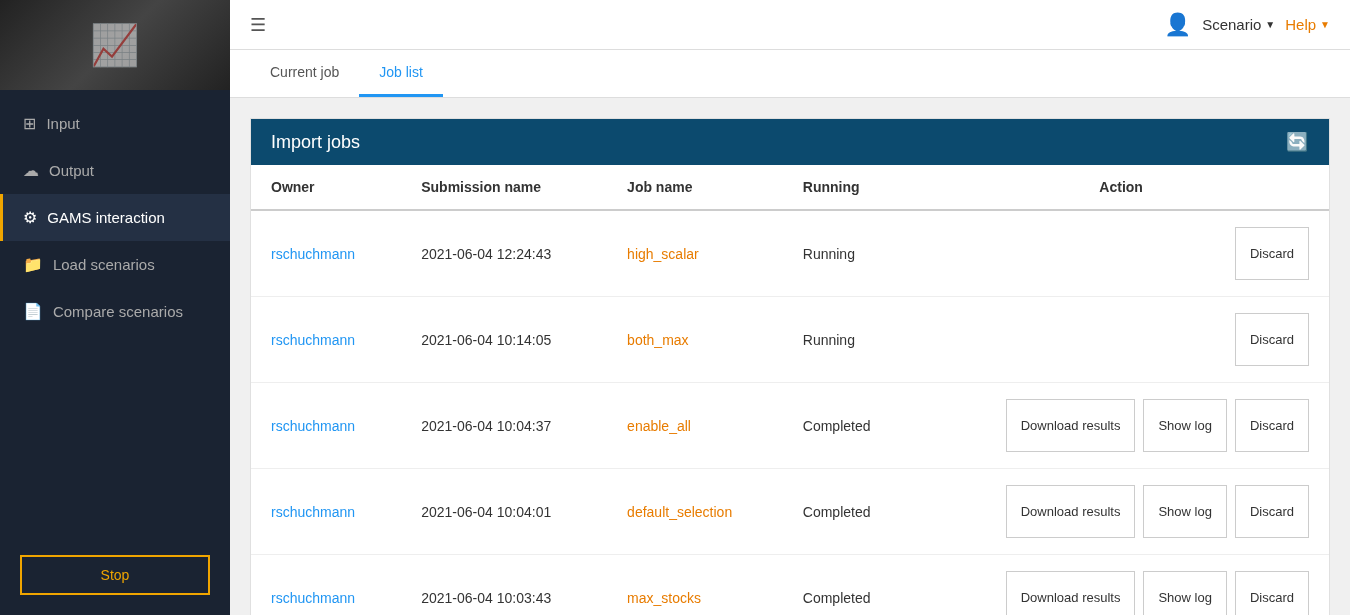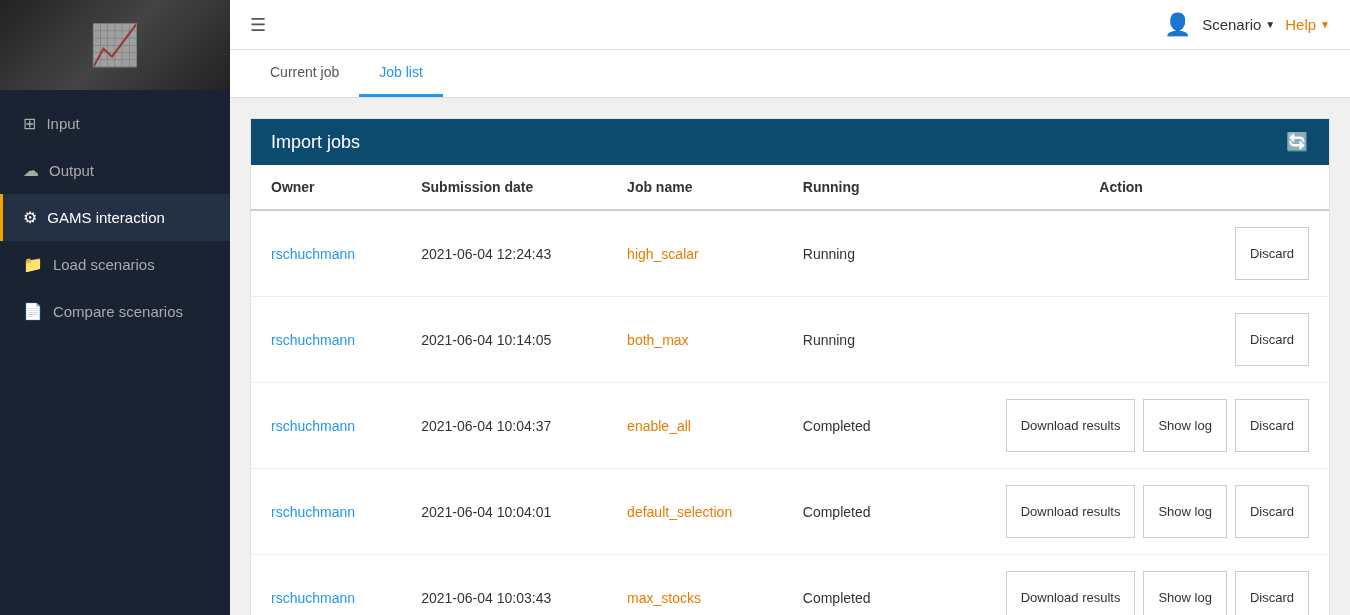--- a/index.html
+++ b/index.html
@@ -245,20 +245,21 @@
     </div>
     <div class="sidebar-item">
       <span class="sidebar-item-icon">📁</span>
       <span>Load scenarios</span>
     </div>
     <div class="sidebar-item">
       <span class="sidebar-item-icon">📄</span>
       <span>Compare scenarios</span>
     </div>
   </nav>
+  <button class="sidebar-stop-btn">Stop</button>
 </div>
 
 <div class="main">
 
   <div class="topbar">
     <span class="topbar-hamburger">☰</span>
     <div class="topbar-spacer"></div>
     <span class="topbar-user">👤</span>
     <button class="topbar-scenario chevron">Scenario</button>
     <button class="topbar-help chevron">Help</button>
@@ -278,21 +279,21 @@
     <div class="panel">
       <div class="panel-header">
         <span>Import jobs</span>
         <span class="panel-refresh-icon">🔄</span>
       </div>
 
       <table class="jobs-table">
         <thead>
           <tr>
             <th>Owner</th>
-            <th>Submission date</th>
+            <th>Submission name</th>
             <th>Job name</th>
             <th>Running</th>
             <th class="action-col">Action</th>
           </tr>
         </thead>
         <tbody id="jobs-tbody">
         <tr>
               <td><span class="owner-link">rschuchmann</span></td>
               <td>2021-06-04 12:24:43</td>
               <td><span class="job-name-link">high_scalar</span></td>

